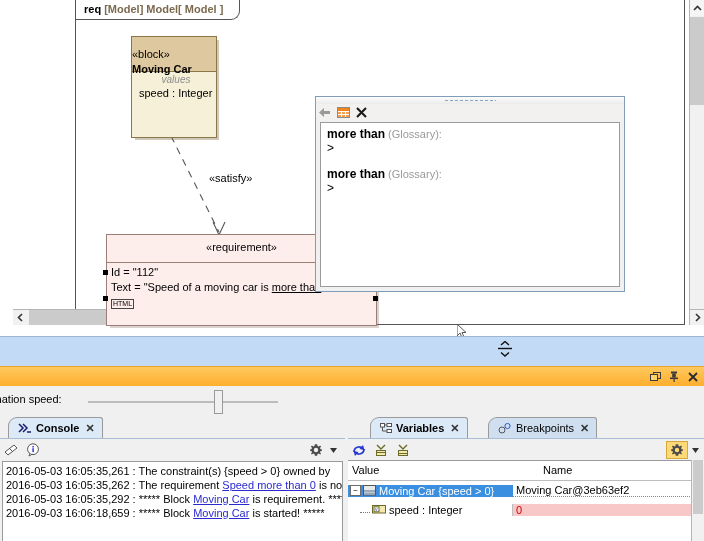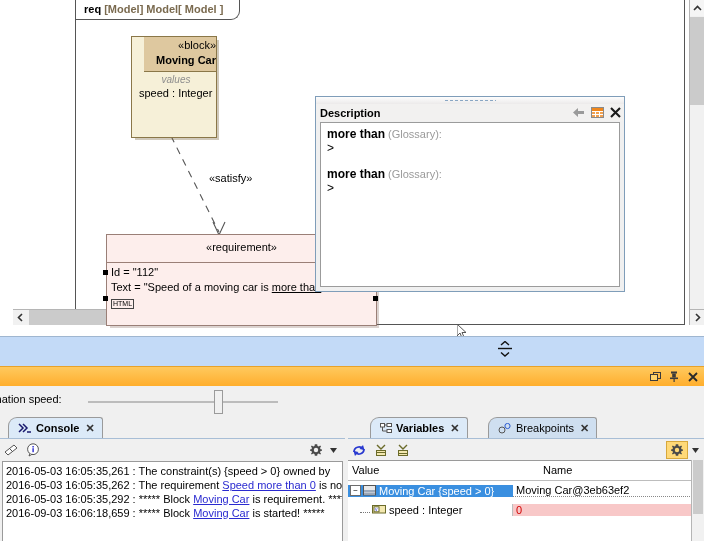--- a/index.html
+++ b/index.html
@@ -45,21 +45,21 @@
   #block-shape{
     position:absolute;left:118px;top:36px;width:86px;height:102px;
     border:1px solid #8a7748;
     background:#f6f0d8;
     box-shadow:3px 3px 0 -1px rgba(120,100,60,.35);
     box-sizing:border-box;
     z-index:3;
   }
   #block-header{
     height:35px;background:#dec89f;border-bottom:1px solid #8a7748;
-    text-align:right;box-sizing:border-box;padding-top:1px;margin-left:12px;
+    text-align:left;box-sizing:border-box;padding-top:10px;
   }
   #block-stereotype{font-size:11px;color:#000;line-height:15px;}
   #block-name{font-size:11px;font-weight:bold;line-height:15px;}
   #block-compartment{padding:2px 0 0 4px;}
   #block-values-label{
     display:block;text-align:center;color:#8d8d8d;font-style:italic;font-size:10px;
     line-height:12px;
   }
   #block-value-line{display:block;font-size:11px;line-height:14px;padding-left:3px;}
 
@@ -340,21 +340,20 @@
   </div>
   <div class="sel-handle" style="left:90px;top:270px;"></div>
   <div class="sel-handle" style="left:90px;top:296px;"></div>
   <div class="sel-handle" style="left:360px;top:296px;"></div>
 
   <div id="description-window">
     <div id="desc-grip">
       <div id="desc-grip-dots"></div>
     </div>
     <div id="desc-titlebar">
-      <div id="desc-title">Description</div>
       <div class="desc-btn">
         <svg width="12" height="11" viewBox="0 0 12 11">
             <polygon points="5,1 5,4 11,4 11,7 5,7 5,10 0,5.5" fill="#9a9a9a"></polygon>
           </svg>
       </div>
       <div class="desc-btn">
         <svg width="13" height="11" viewBox="0 0 13 11">
           <rect x="0.5" y="0.5" width="12" height="10" fill="#fff" stroke="#8a8a8a"></rect>
           <rect x="1" y="1" width="11" height="3" fill="#f0861a"></rect>
           <rect x="1" y="5" width="3" height="2" fill="#f0a050"></rect>

